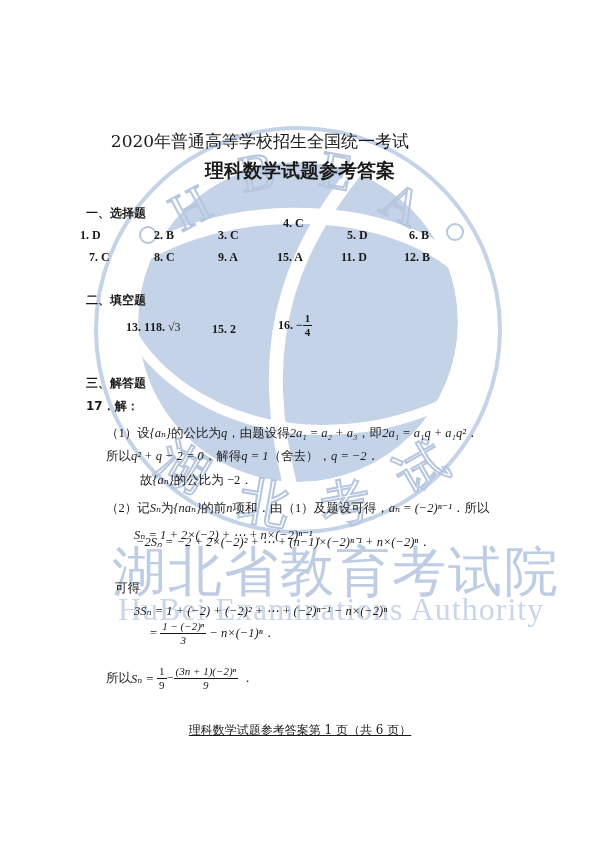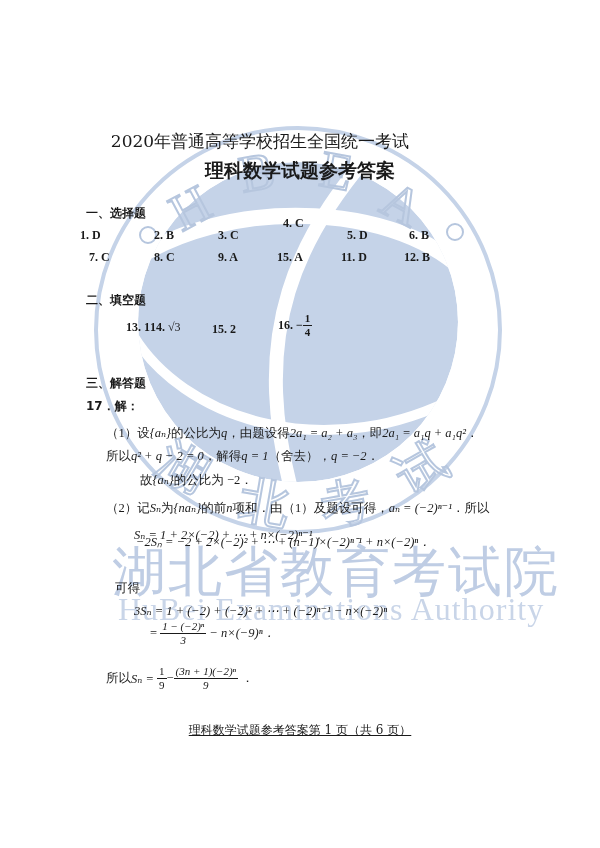--- a/index.html
+++ b/index.html
@@ -75,21 +75,21 @@
 
   <div class="abs ans" style="top:250px; left:89px;"><span>7.</span> <span>C</span></div>
   <div class="abs ans" style="top:250px; left:154px;"><span>8.</span> <span>C</span></div>
   <div class="abs ans" style="top:250px; left:218px;"><span>9.</span> <span>A</span></div>
   <div class="abs ans" style="top:250px; left:277px;"><span>15.</span> <span>A</span></div>
   <div class="abs ans" style="top:250px; left:341px;"><span>11.</span> <span>D</span></div>
   <div class="abs ans" style="top:250px; left:404px;"><span>12.</span> <span>B</span></div>
 
   <div class="abs sec" style="top:292px; left:86px;">二、填空题</div>
   <div class="abs ans" style="top:320px; left:86px;margin-left:40px;"><span>13.</span> <span>1</span></div>
-  <div class="abs ans" style="top:320px; left:150px;"><span>14.</span> <span style="font-weight:normal;">√3</span></div>
+  <div class="abs ans" style="top:320px; left:150px;"><span>18.</span> <span style="font-weight:normal;">√3</span></div>
   <div class="abs ans" style="top:322px; left:212px;"><span>15.</span> <span>2</span></div>
   <div class="abs ans" style="top:312px; left:278px;">
     <span style="vertical-align:middle;">16.</span>
     <span style="vertical-align:middle;">−</span><span class="frac"><span class="num">1</span><span class="den">4</span></span>
   </div>
 
   <div class="abs sec" style="top:375px; left:86px;">三、解答题</div>
   <div class="abs sec" style="top:398px; left:86px;">17．解：</div>
 
   <div class="abs line" style="top:425px; left:106px;">
@@ -106,21 +106,21 @@
     <span>（2）记</span><span class="m">Sₙ</span><span>为</span><span class="m">{naₙ}</span><span>的前</span><span class="m">n</span><span>项和．由（1）及题设可得，</span><span class="m">aₙ = (−2)ⁿ⁻¹</span><span>．所以</span>
   </div>
   <div class="abs line m" style="top:527px; left:134px;">Sₙ = 1 + 2×(−2) + ⋯ + n×(−2)ⁿ⁻¹，</div>
   <div class="abs line m" style="top:533px; left:136px;font-family:Liberation Serif, serif;">−2Sₙ = −2 + 2×(−2)² + ⋯ + (n−1)×(−2)ⁿ⁻¹ + n×(−2)ⁿ．</div>
   <div class="abs line" style="top:580px; left:106px;margin-left:9px;">可得</div>
   <div class="abs line m" style="top:603px; left:134px;">3Sₙ = 1 + (−2) + (−2)² + ⋯ + (−2)ⁿ⁻¹ − n×(−2)ⁿ</div>
 
   <div class="abs line" style="top:620px; left:150px;">
     <span style="vertical-align:middle;">=</span>
     <span class="frac m"><span class="num">1 − (−2)ⁿ</span><span class="den">3</span></span>
-    <span class="m" style="vertical-align:middle;">− n×(−9)ⁿ．</span>
+    <span class="m" style="vertical-align:middle;">− n×(−1)ⁿ．</span>
   </div>
 
   <div class="abs line" style="top:665px; left:106px;">
     <span style="vertical-align:middle;">所以</span><span class="m" style="vertical-align:middle;">Sₙ =</span>
     <span class="frac"><span class="num">1</span><span class="den">9</span></span><span style="vertical-align:middle;">−</span><span class="frac m"><span class="num">(3n + 1)(−2)ⁿ</span><span class="den">9</span></span>
     <span style="vertical-align:middle;">．</span>
   </div>
 
   <div class="abs footer">理科数学试题参考答案第 1 页（共 6 页）</div>
 </div>

